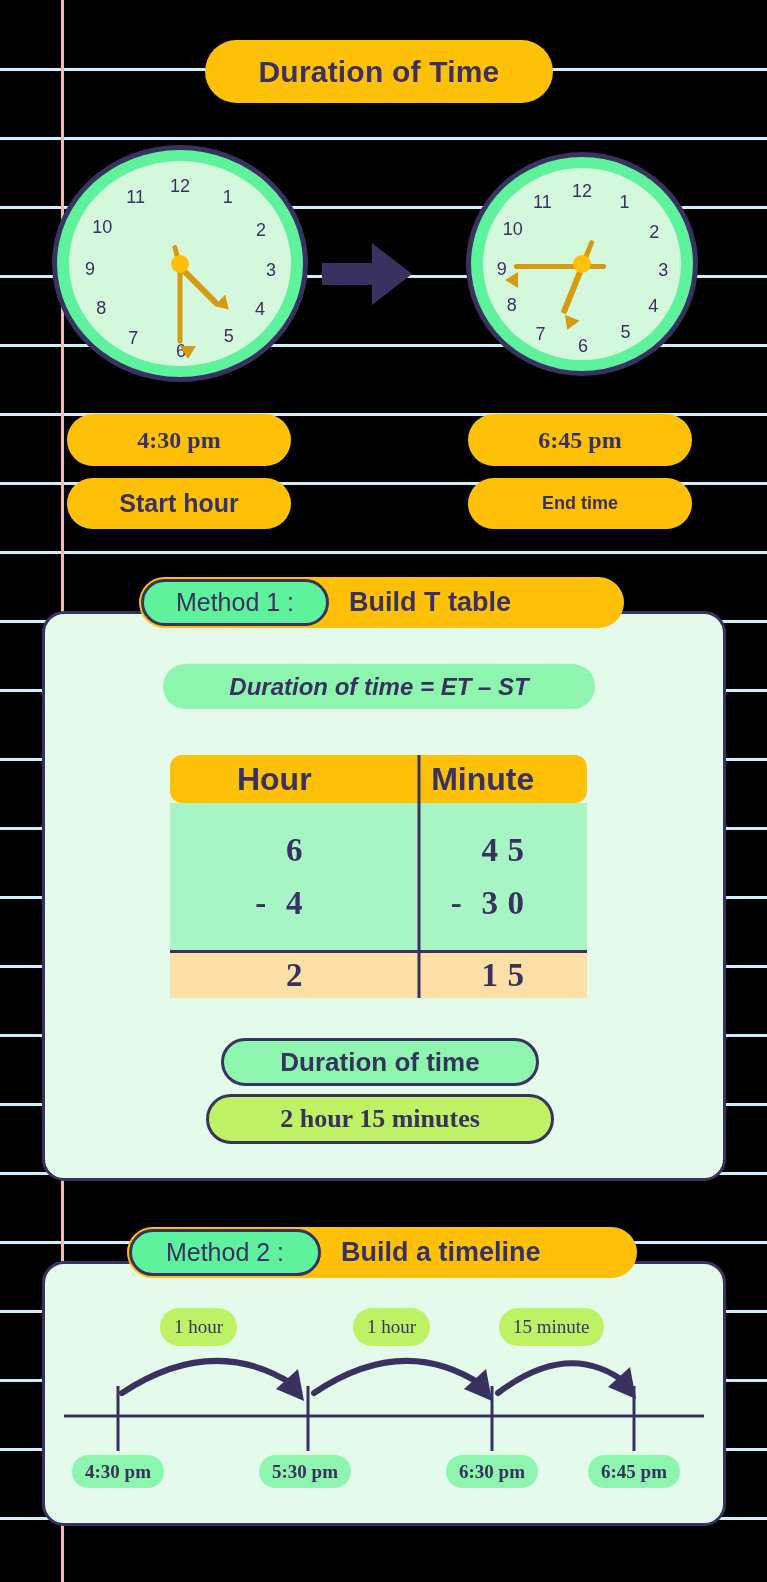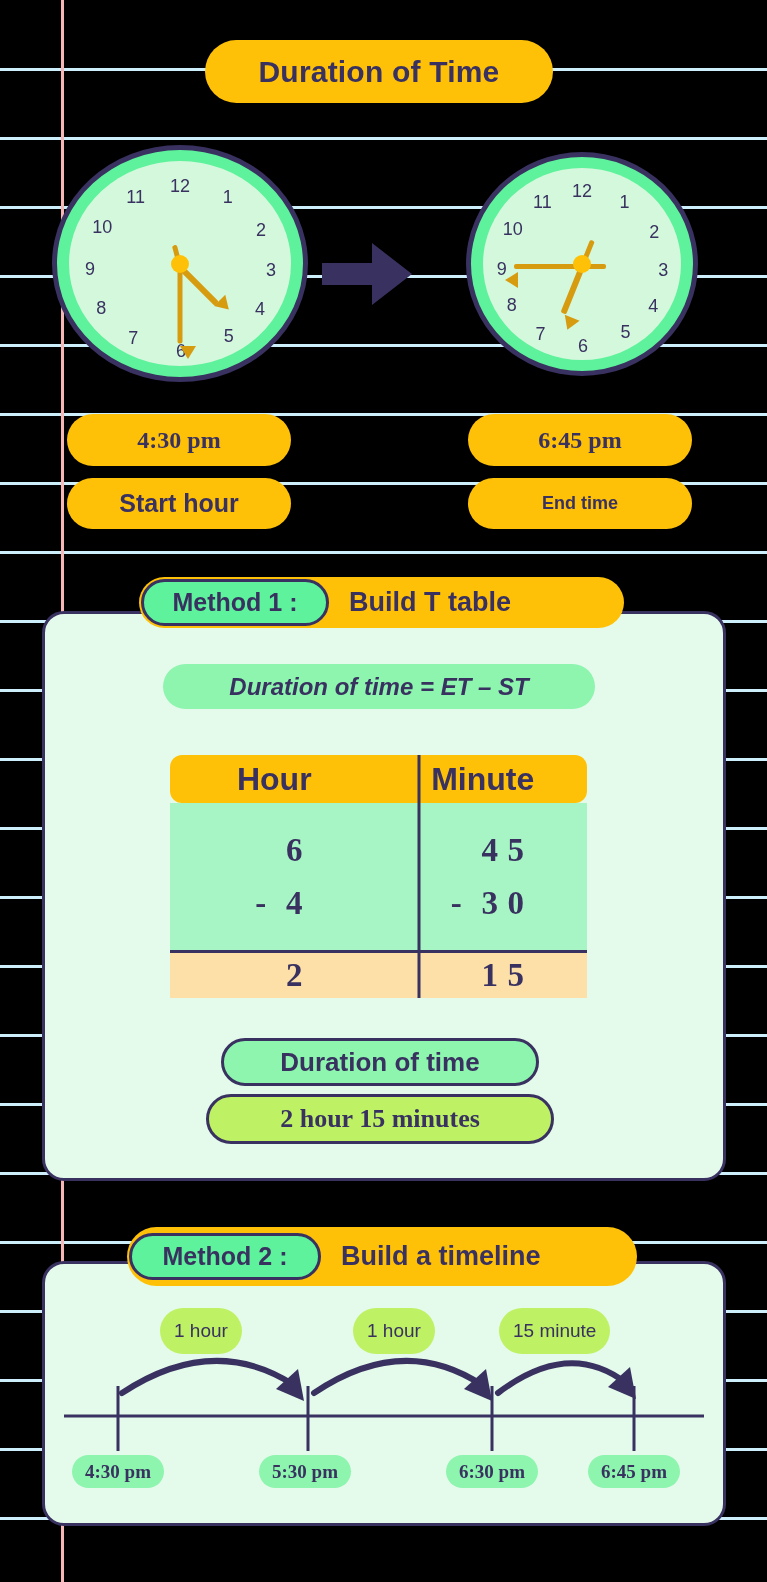--- a/index.html
+++ b/index.html
@@ -141,34 +141,34 @@
     background: #FFC107;
     border-radius: 999px;
     padding-left: 6px;
   }
   .method-chip {
     display: flex; align-items: center; justify-content: center;
     background: #5DF29B;
     border: 3px solid #393160;
     border-radius: 999px;
     color: #393160;
-    font-size: 25px; font-weight: 700;
+    font-size: 25px; font-weight: 400;
     white-space: nowrap;
   }
   .method-title {
     color: #393160;
     font-size: 27px;
     font-weight: 600;
     white-space: nowrap;
     margin-left: 20px;
   }
 
   #method1-bar { left: 139px; top: 577px; width: 485px; height: 51px; z-index: 4; }
   #method1-chip { width: 188px; height: 47px; margin-left: -4px; }
-  #method2-bar { left: 127px; top: 1227px; width: 510px; height: 59px; z-index: 4; }
+  #method2-bar { left: 127px; top: 1227px; width: 510px; height: 51px; z-index: 4; }
   #method2-chip { width: 192px; height: 47px; margin-left: -4px; }
 
   
   .card {
     position: absolute;
     background: #E4FAEB;
     border: 3px solid #393160;
     border-radius: 22px;
   }
   #method1-card { left: 42px; top: 611px;  width: 684px; height: 570px; }
@@ -268,24 +268,24 @@
 
   
   #timeline {
     position: absolute;
     left: 42px; top: 1261px;
     width: 684px; height: 265px;
     z-index: 5;
   }
   .step-pill {
     position: absolute;
-    height: 46px;
+    height: 38px;
     font-size: 19px;
     font-weight: 400;
-    font-family: Liberation Sans, sans-serif;
+    font-family: Liberation Serif, serif;
     padding: 0 14px;
     top: 47px;
   }
   .tick-pill {
     position: absolute;
     height: 33px;
     font-size: 19px;
     font-weight: 700;
     font-family: "Liberation Serif", serif;
     padding: 0 13px;

